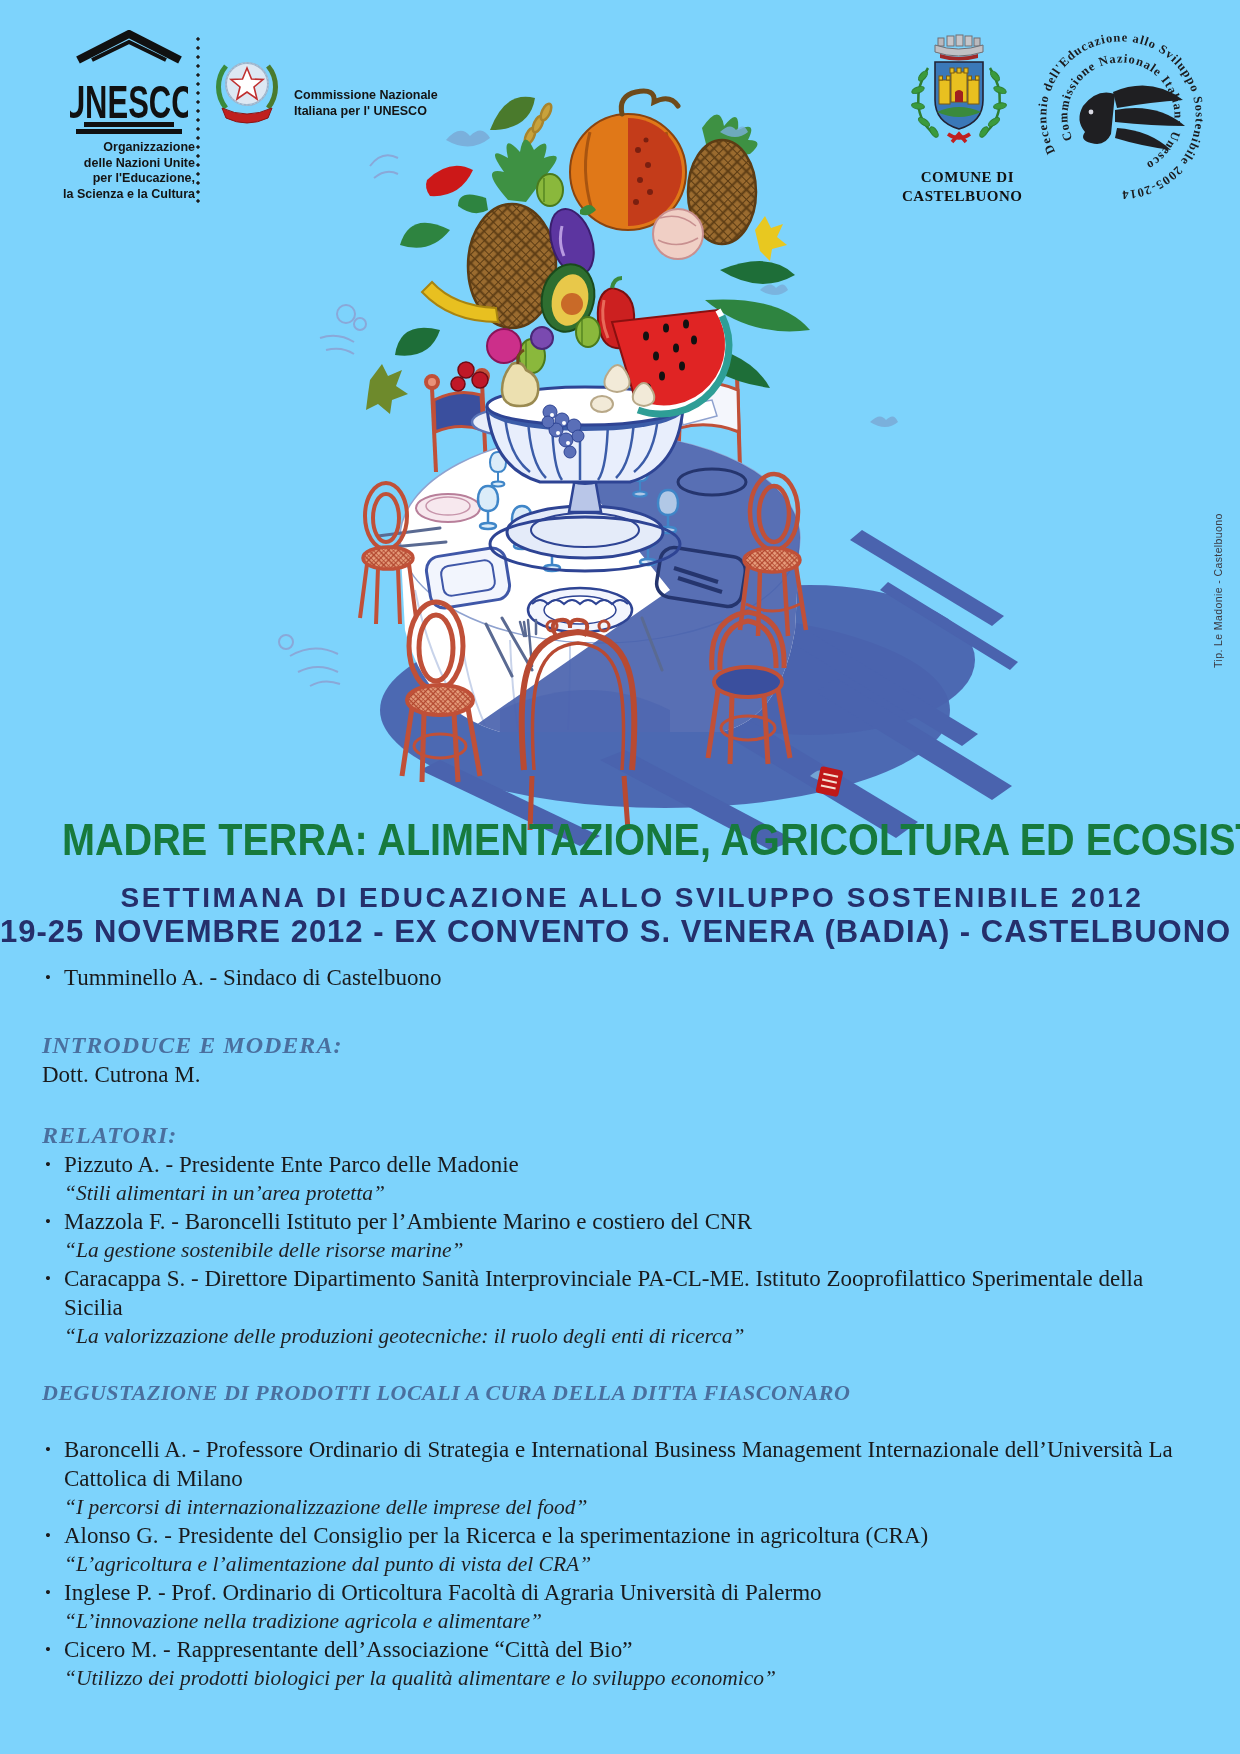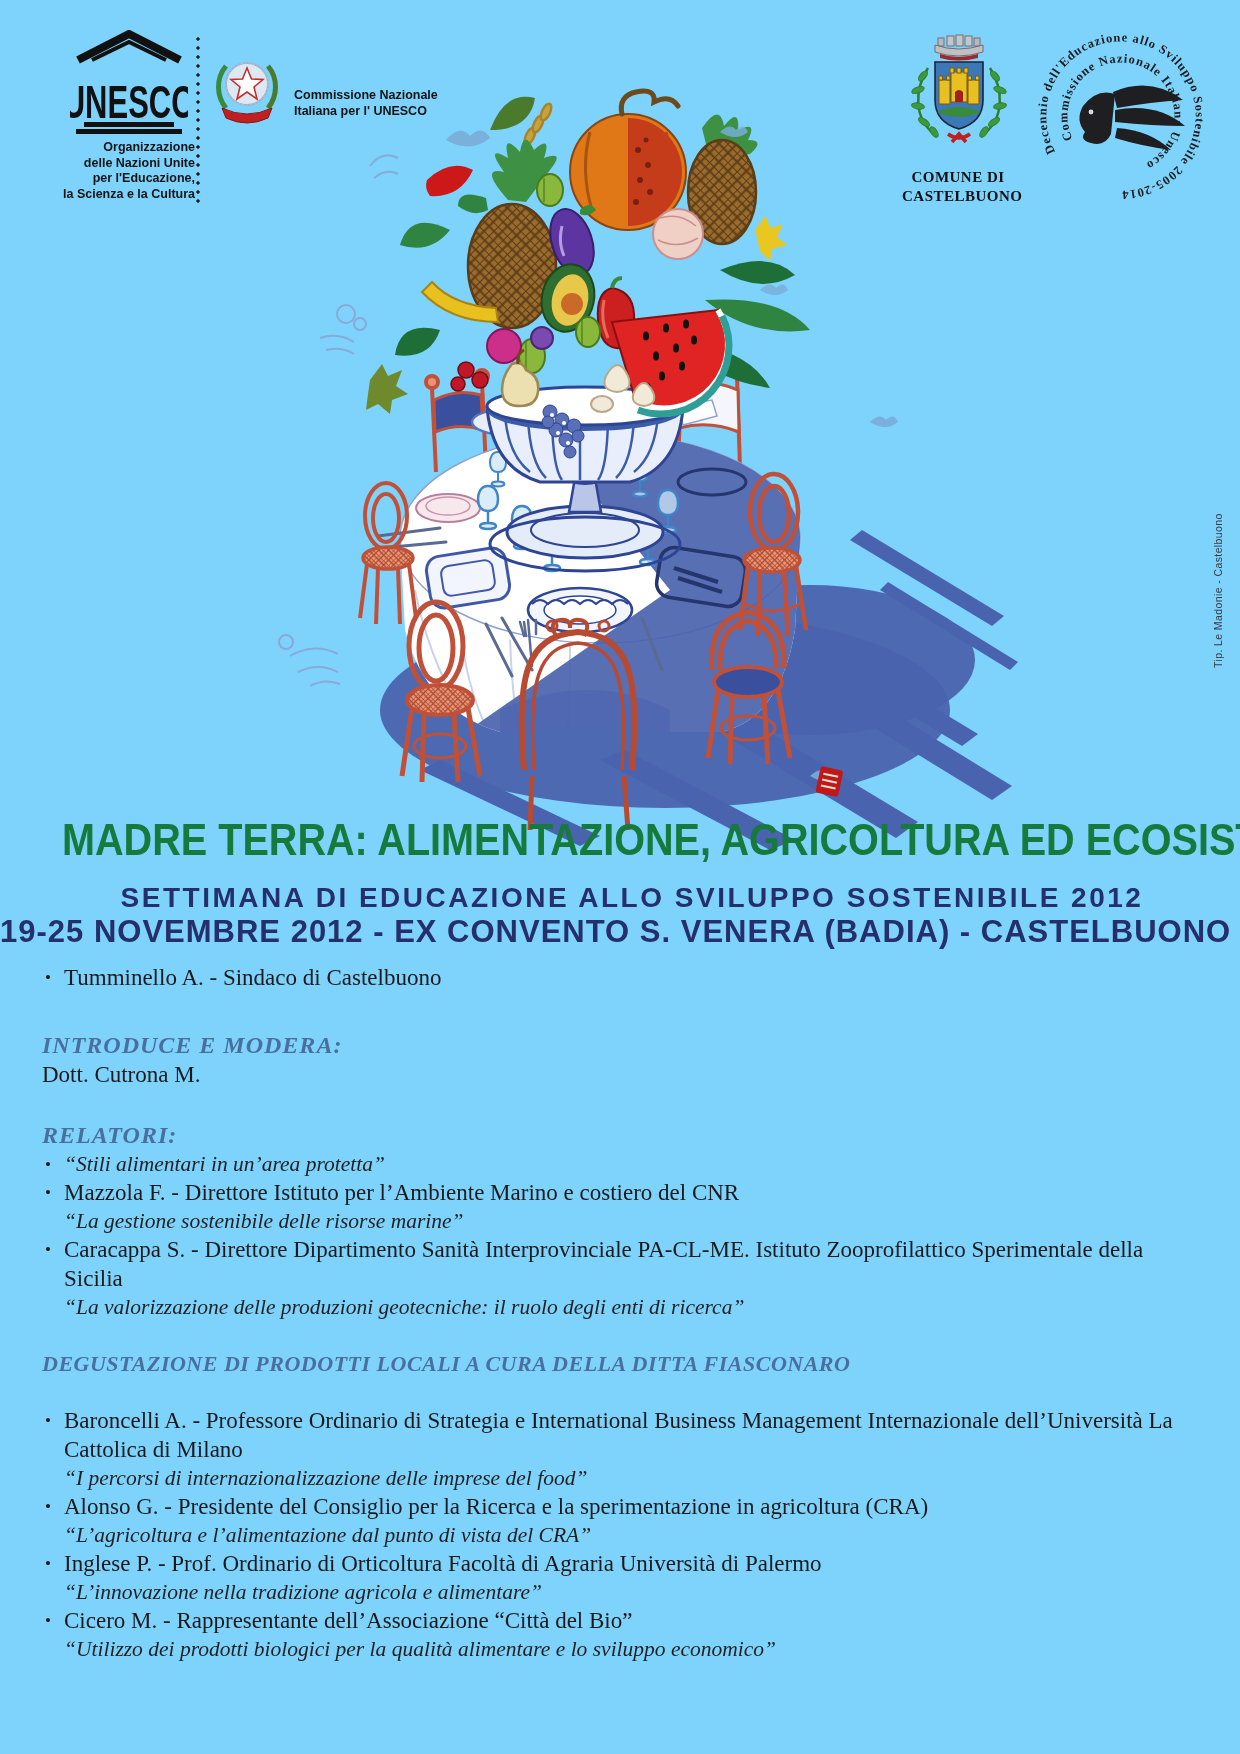--- a/index.html
+++ b/index.html
@@ -21,21 +21,21 @@
     position:absolute; left:196px; top:36px; width:4px; height:168px;
     background-image:radial-gradient(circle at 2px 3px, #1a1a1a 1.4px, rgba(0,0,0,0) 1.9px);
     background-size:4px 9px; background-repeat:repeat-y;
   }
   .emblem-italy{ position:absolute; left:212px; top:50px; }
   .commissione-text{
     position:absolute; left:294px; top:88px;
     font-family:"Liberation Sans", sans-serif; font-weight:bold;
     font-size:12.5px; line-height:1.25; color:#141414;
   }
-  .comune-block{ position:absolute; left:902px; top:30px; width:112px; text-align:center; }
+  .comune-block{ position:absolute; left:902px; top:30px; width:112px; text-align:right; }
   .comune-name{
     margin-top:4px; font-family:"Liberation Serif", serif; font-weight:bold;
     font-size:15px; line-height:1.25; letter-spacing:0.5px; color:#111;
   }
   .decennio-logo{ position:absolute; left:1030px; top:25px; }
   .printer-credit{
     position:absolute; right:16px; top:518px; height:150px;
     writing-mode:vertical-rl; transform:rotate(180deg);
     font-family:"Liberation Sans", sans-serif; font-size:10.5px;
     letter-spacing:0.4px; color:#3a3a42; white-space:nowrap;
@@ -539,25 +539,25 @@
       <span class="b">•</span>
       <span>Tumminello A. - Sindaco di Castelbuono</span>
     </div>
 
     <div class="sec-heading mt-intro">INTRODUCE E MODERA:</div>
     <div class="plain">Dott. Cutrona M.</div>
 
     <div class="sec-heading mt-rel">RELATORI:</div>
 
     <div class="speaker">
-      <div class="bullet-item"><span class="b">•</span></div>
+      <div class="bullet-item"><span class="b">•</span><span>Pizzuto A. - Presidente Ente Parco delle Madonie</span></div>
       <div class="talk">“Stili alimentari in un’area protetta”</div>
     </div>
     <div class="speaker">
-      <div class="bullet-item"><span class="b">•</span><span>Mazzola F. - Direttore Istituto per l’Ambiente Marino e costiero del CNR</span></div>
+      <div class="bullet-item"><span class="b">•</span><span>Mazzola F. - Baroncelli Istituto per l’Ambiente Marino e costiero del CNR</span></div>
       <div class="talk">“La gestione sostenibile delle risorse marine”</div>
     </div>
     <div class="speaker">
       <div class="bullet-item"><span class="b">•</span><span>Caracappa S. - Direttore Dipartimento Sanità Interprovinciale PA-CL-ME. Istituto Zooprofilattico Sperimentale della Sicilia</span></div>
       <div class="talk">“La valorizzazione delle produzioni geotecniche: il ruolo degli enti di ricerca”</div>
     </div>
 
     <div class="deg-heading mt-deg">DEGUSTAZIONE DI PRODOTTI LOCALI A CURA DELLA DITTA FIASCONARO</div>
 
     <div class="speaker mt-spk2">

